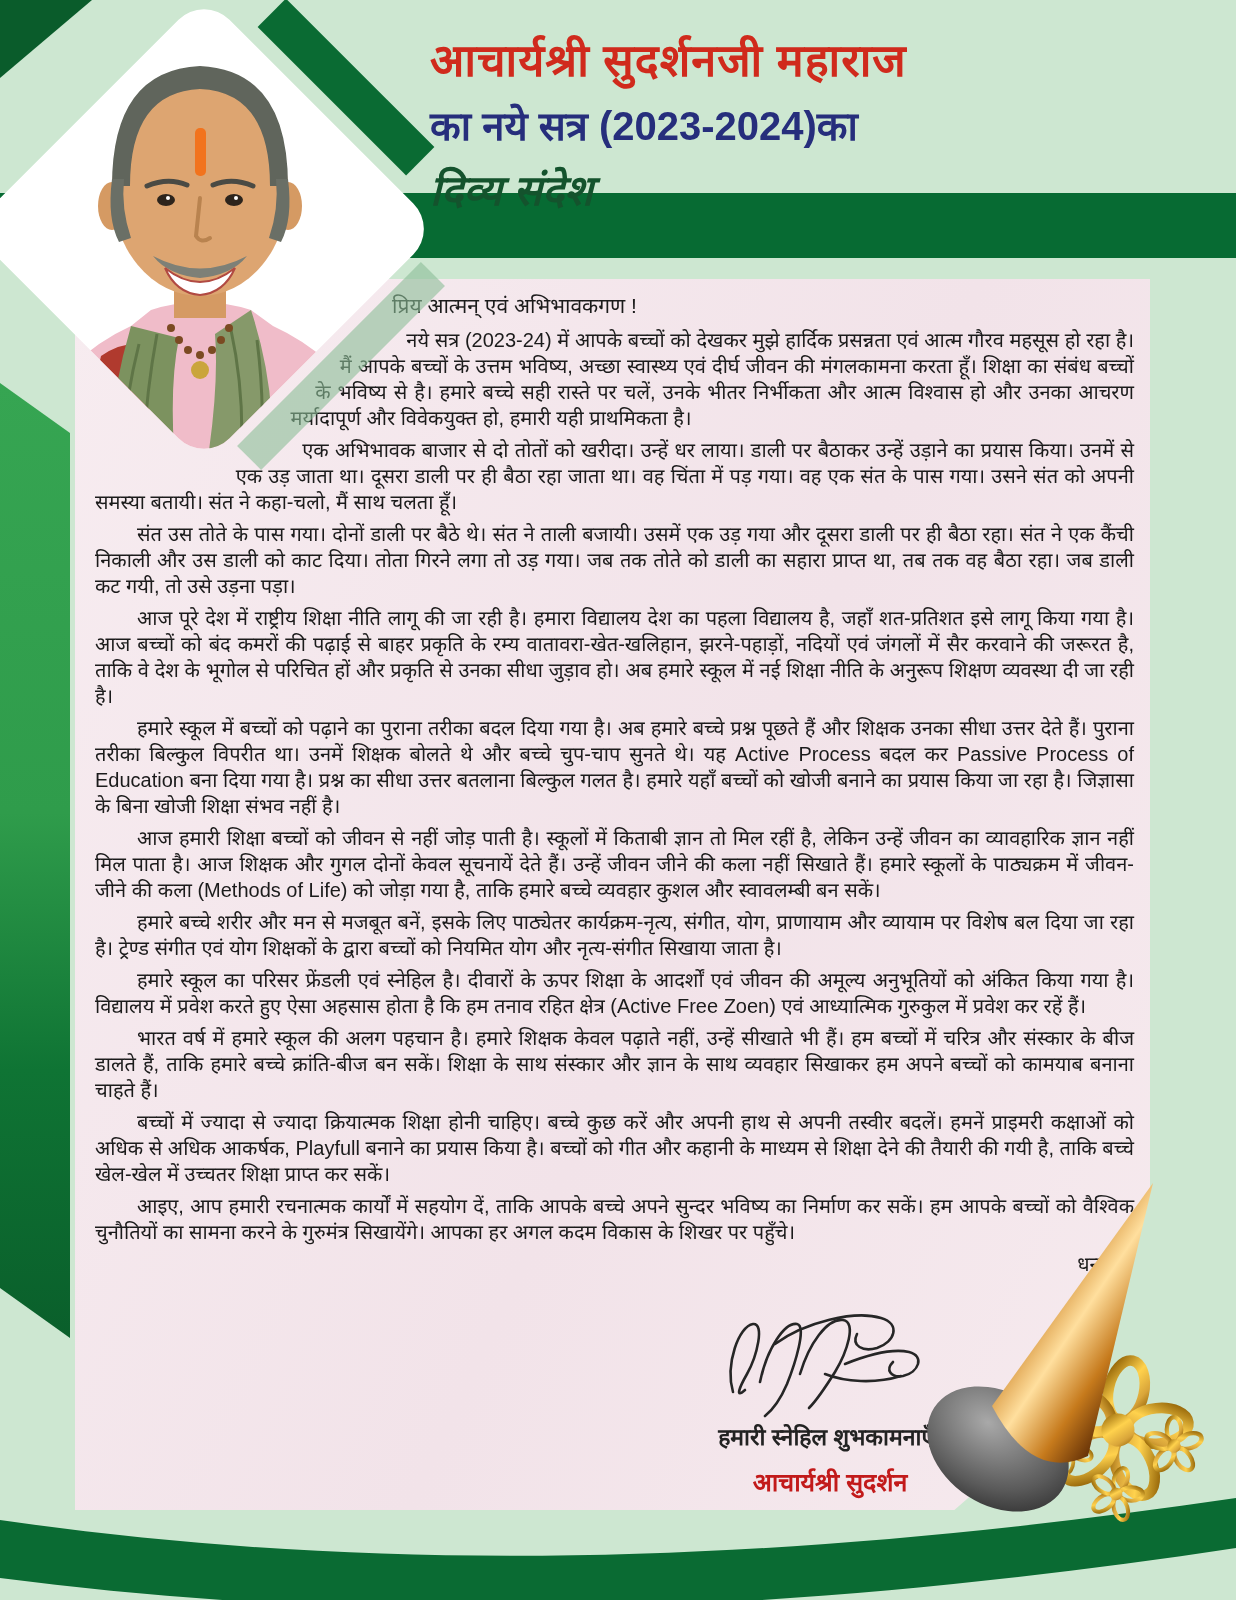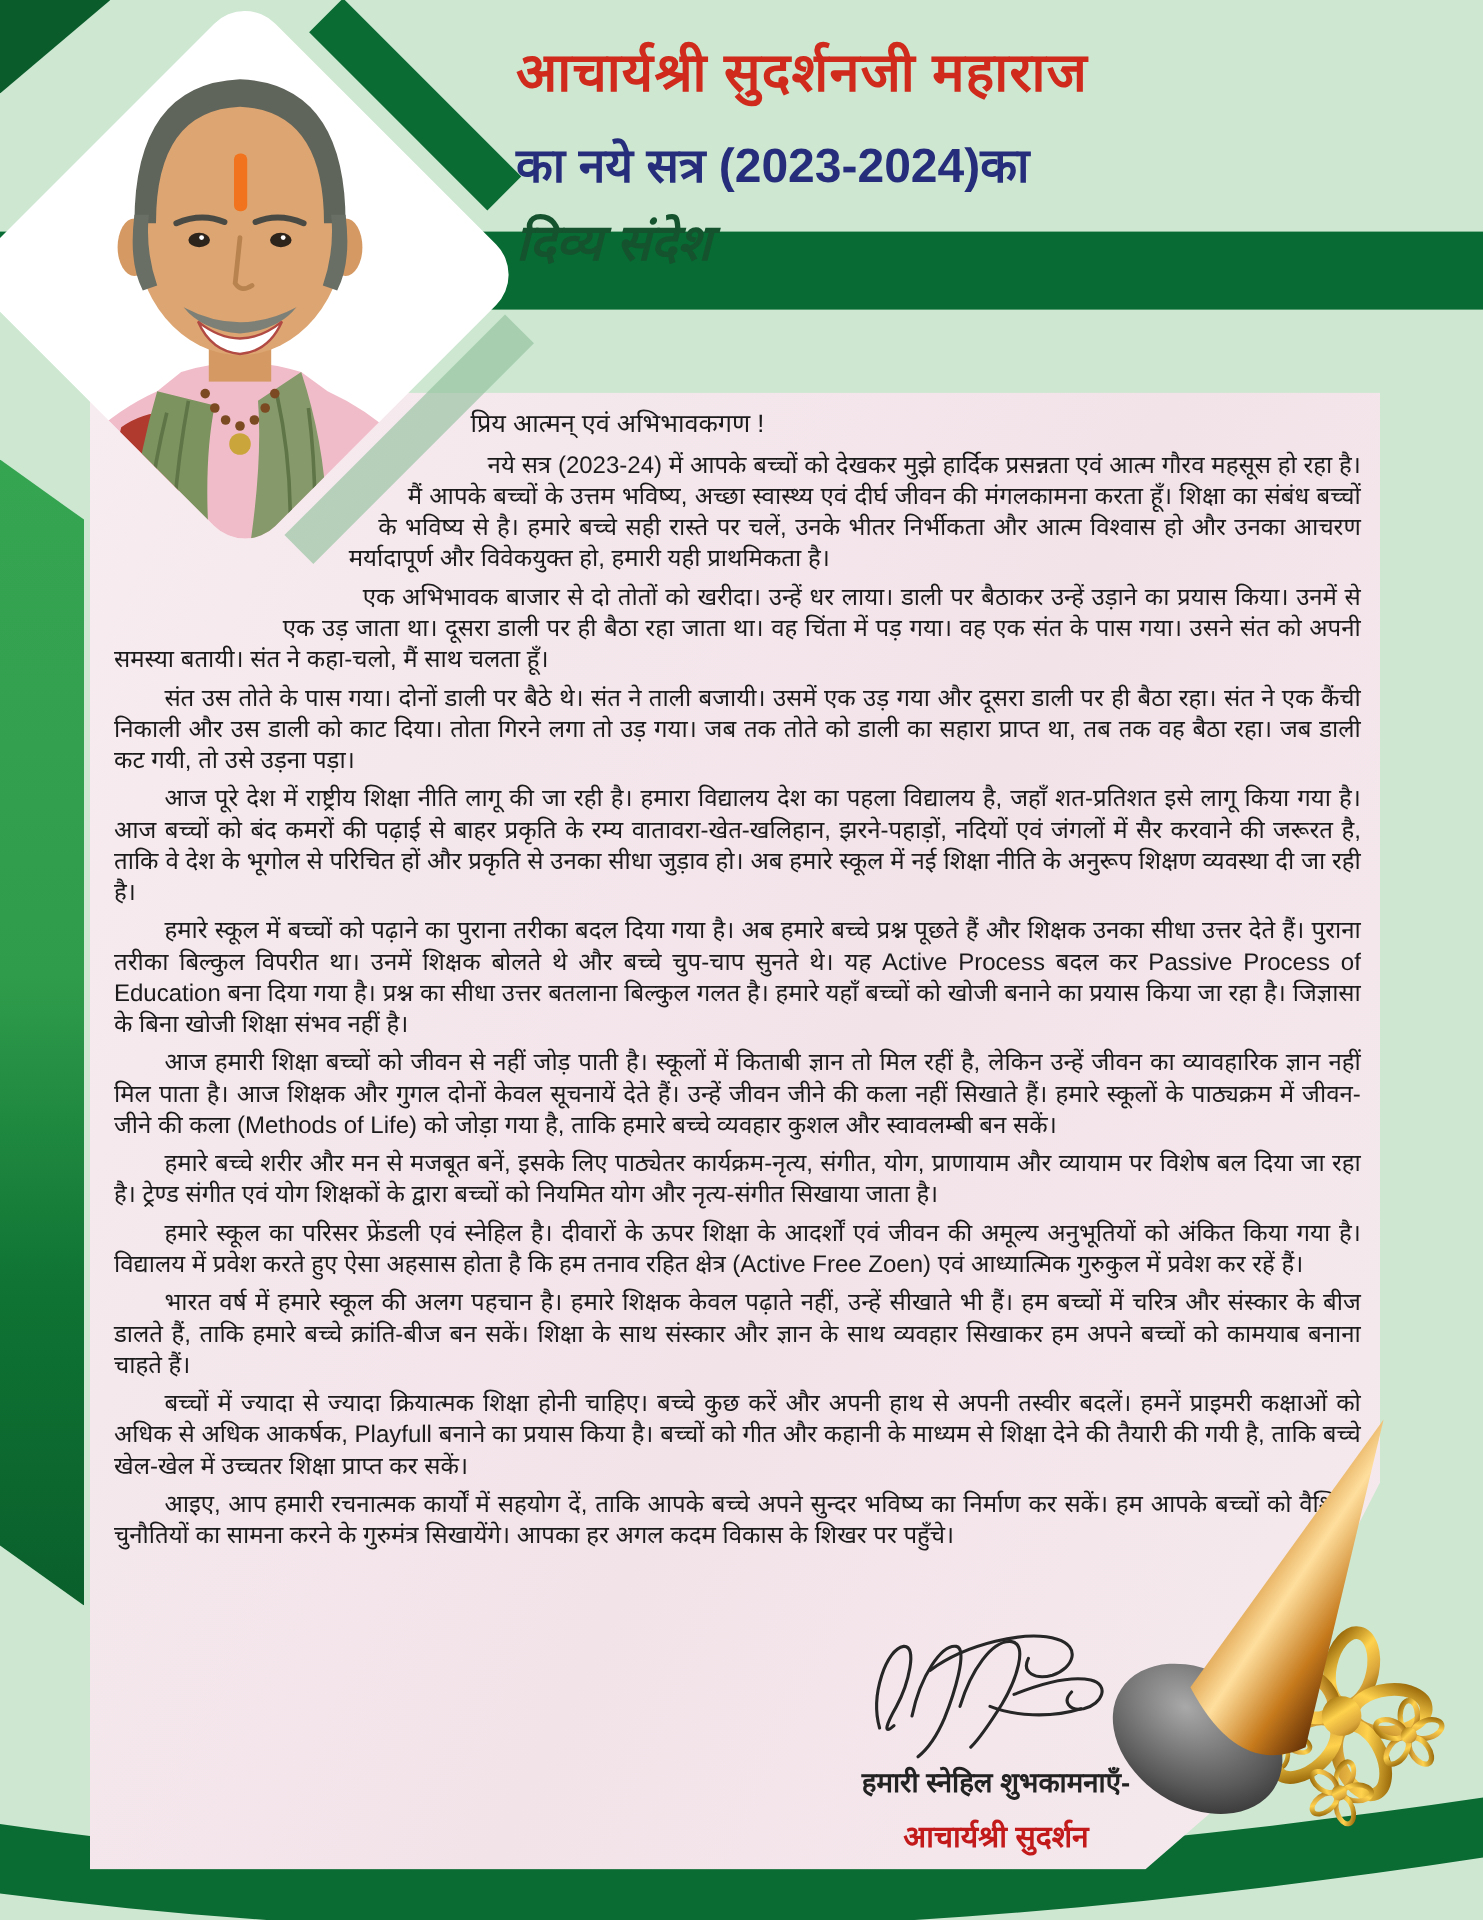--- a/index.html
+++ b/index.html
@@ -28,21 +28,20 @@
   }
   .strip-light{
     position:absolute;left:211px;top:349px;width:260px;height:34px;
     background:rgba(140,190,152,.6);transform:rotate(-45deg);z-index:4;
   }
   
   .paper{
     position:absolute;left:75px;top:279px;width:1075px;height:1231px;z-index:3;
     background:linear-gradient(115deg,#f7ecf0 0%,#f2e3e9 55%,#f6eaee 100%);
     clip-path:polygon(0 0,100% 0,100% 73.8%,86.8% 96.2%,81.8% 100%,0 100%);
-    margin-top:48px;
   }
   .letter-body{
     position:absolute;left:0;top:0;right:0;bottom:0;
     padding:14px 16px 10px 20px;color:#1b1b1b;
     font-size:20px;line-height:26px;text-align:justify;
   }
   .photo-gap{
     float:left;width:300px;height:185px;
     shape-outside:polygon(0 0,285px 0,110px 185px,0 185px);
     clip-path:polygon(0 0,285px 0,110px 185px,0 185px);
@@ -54,21 +53,21 @@
   
   .signoff{
     position:absolute;left:540px;top:1025px;width:430px;text-align:center;z-index:4;
   }
   .signature-svg{display:block;margin:0 auto -4px auto;}
   .signoff-line{font-size:23px;font-weight:600;color:#222;}
   .signoff-name{font-size:25px;font-weight:bold;color:#c21a1a;margin-top:12px;}
   
   .title{position:absolute;left:430px;top:28px;width:690px;text-align:left;z-index:6;}
   .t1{color:#d02a1c;font-size:45px;font-weight:bold;letter-spacing:1px;}
-  .t2{color:#262e7c;font-size:40px;font-weight:bold;margin-top:20px;}
+  .t2{color:#262e7c;font-size:40px;font-weight:bold;margin-top:8px;}
   .t3{color:#14532d;font-size:42px;font-weight:bold;font-style:italic;margin-top:8px;}
   
   .diamond{
     position:absolute;left:38px;top:63px;width:332px;height:332px;
     transform:rotate(45deg);border-radius:36px;overflow:hidden;
     background:#ffffff;z-index:5;
   }
   .diamond-inner{
     position:absolute;left:-69px;top:-69px;width:470px;height:470px;
     transform:rotate(-45deg);

